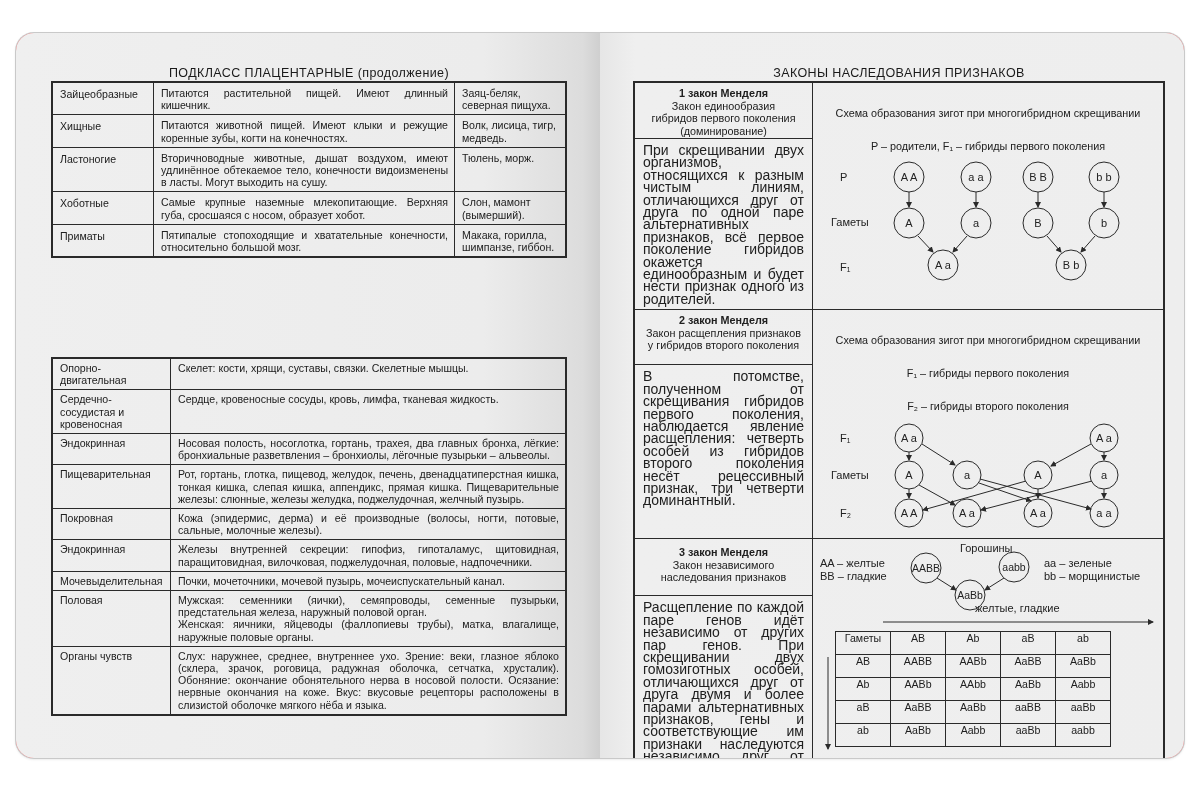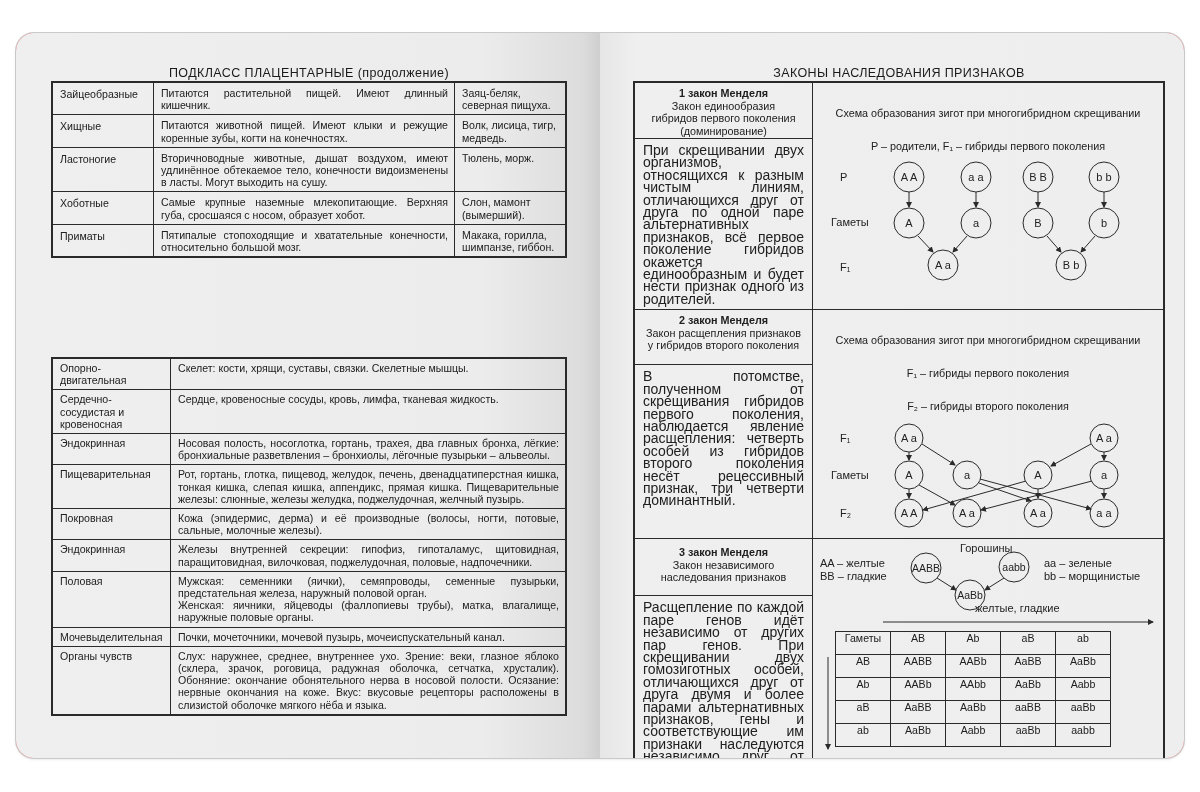--- a/index.html
+++ b/index.html
@@ -115,26 +115,26 @@
           </tr>
           <tr>
             <td class="c1">Покровная</td>
             <td class="just"><span>Кожа (эпидермис, дерма) и её производные (волосы, ногти, потовые, сальные, молочные железы).</span></td>
           </tr>
           <tr>
             <td class="c1">Эндокринная</td>
             <td class="just"><span>Железы внутренней секреции: гипофиз, гипоталамус, щитовидная, паращитовидная, вилочковая, поджелудочная, половые, надпочечники.</span></td>
           </tr>
           <tr>
+            <td class="c1">Мочевыделительная</td>
+            <td class="just"><span>Почки, мочеточники, мочевой пузырь, мочеиспускательный канал.</span></td>
+          </tr>
+          <tr>
             <td class="c1">Половая</td>
             <td class="just"><span>Мужская: семенники (яички), семяпроводы, семенные пузырьки, предстательная железа, наружный половой орган.</span><br><span>Женская: яичники, яйцеводы (фаллопиевы трубы), матка, влагалище, наружные половые органы.</span></td>
-          </tr>
-          <tr>
-            <td class="c1">Мочевыделительная</td>
-            <td class="just"><span>Почки, мочеточники, мочевой пузырь, мочеиспускательный канал.</span></td>
           </tr>
           <tr>
             <td class="c1">Органы чувств</td>
             <td class="just"><span>Слух: наружнее, среднее, внутреннее ухо.  Зрение: веки, глазное яблоко (склера, зрачок, роговица, радужная оболочка, сетчатка, хрусталик). Обоняние: окончание обонятельного нерва в носовой полости.  Осязание: нервные окончания на коже.  Вкус: вкусовые рецепторы расположены в слизистой оболочке мягкого нёба и языка.</span></td>
           </tr>
         </tbody>
     </table>
   </div>
 
   <div class="page-right">

